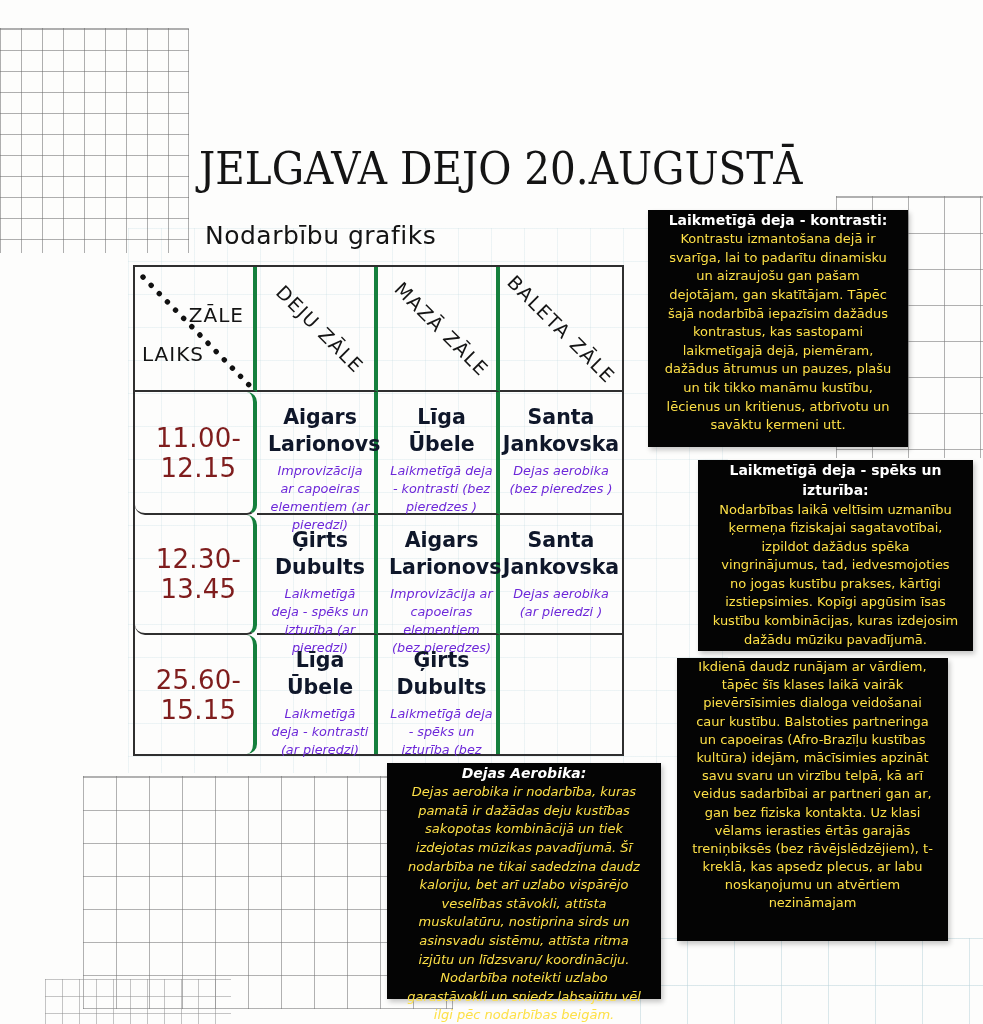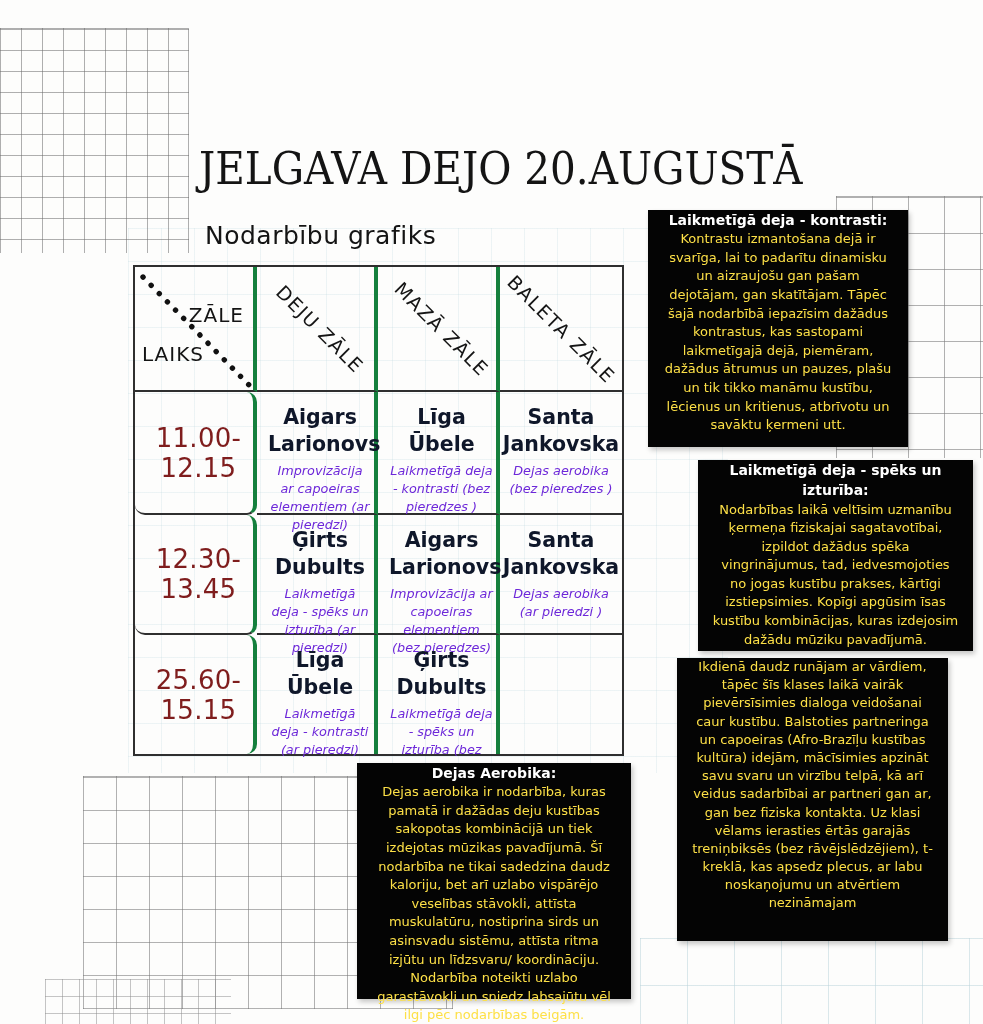--- a/index.html
+++ b/index.html
@@ -66,21 +66,21 @@
 
   
   .ibox{position:absolute;background:#040404;box-sizing:border-box;text-align:center;
     padding:0 14px;z-index:3;box-shadow:2px 3px 5px rgba(0,0,0,.22);}
   .ib-title{font-weight:bold;font-size:14px;color:#ffffff;line-height:1.45;}
   .ib-body{font-size:13px;color:#fde047;line-height:1.43;}
   .box1{left:648px;top:210px;width:260px;height:237px;}
   .box2{left:685px;top:460px;width:275px;height:191px;margin-left:13px;}
   .box3{left:677px;top:658px;width:271px;height:283px;}
   .box3 .ib-body{font-size:13px;line-height:1.4;}
-  .box4{left:357px;top:763px;width:274px;height:236px;}
+  .box4{left:387px;top:763px;width:274px;height:236px;font-style:italic;}
 </style>
 </head>
 <body>
 
 <div class="canvas">
 
   <div class="grid g-center"></div>
   <div class="grid g-topleft"></div>
   <div class="grid g-right"></div>
   <div class="grid g-bl"></div>

